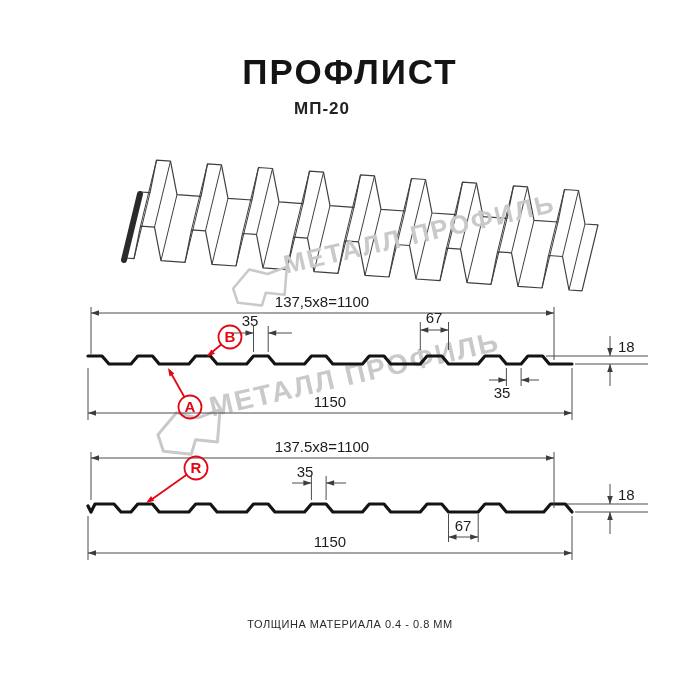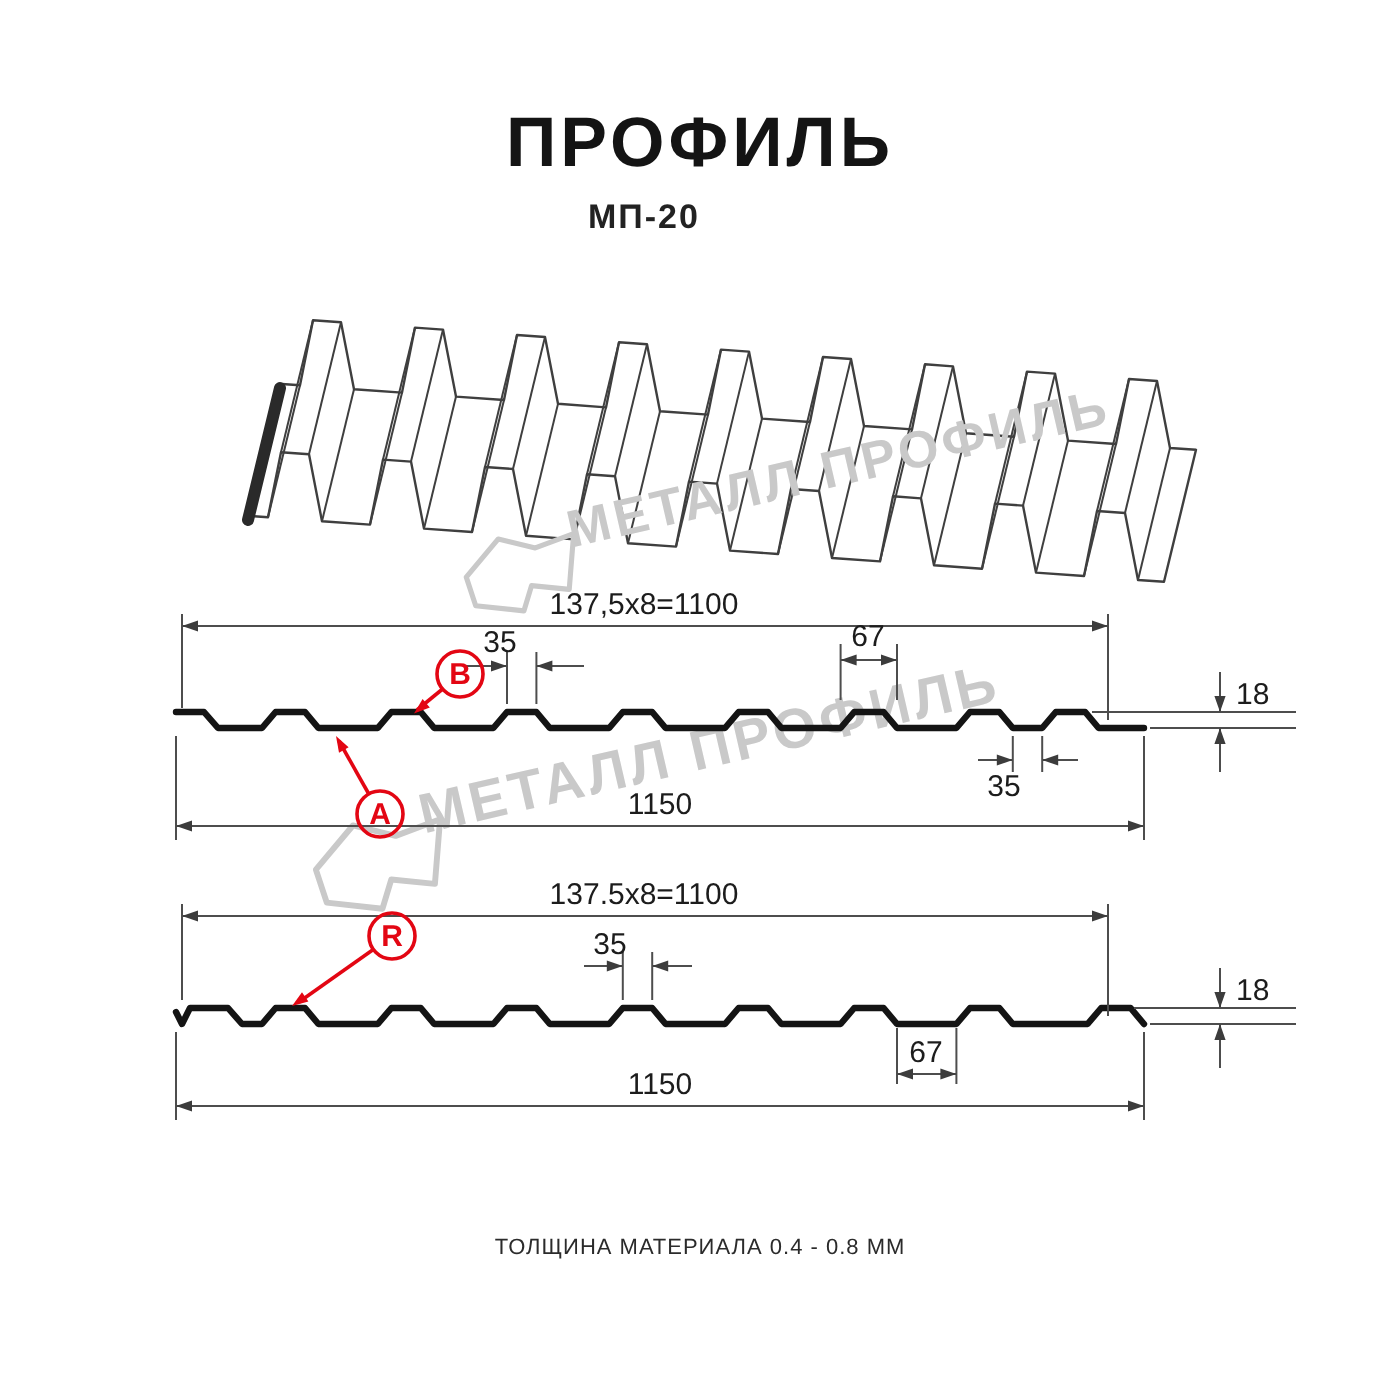--- a/index.html
+++ b/index.html
@@ -23,21 +23,21 @@
   .dimtext{font-size:15px;fill:#1c1c1c;font-family:"Liberation Sans",sans-serif;}
   .red-stroke{stroke:#e30613;stroke-width:1.8;fill:none;}
   .red-text{fill:#e30613;font-size:15px;font-weight:700;text-anchor:middle;
             font-family:"Liberation Sans",sans-serif;}
 </style>
 </head>
 <body>
 
 <div id="stage">
 
-  <div class="title">ПРОФИЛЬ</div>
+  <div class="title">ПРОФЛИСТ</div>
   <div class="subtitle">МП-20</div>
 
   <svg id="svg3d" width="700" height="700" viewBox="0 0 700 700">
       <path d="M 125.0 258.0 L 134.0 258.6 L 140.5 226.1 L 154.5 227.1 L 161.0 260.6 L 185.0 262.3 L 191.5 229.8 L 205.5 230.8 L 212.0 264.3 L 236.0 266.0 L 242.5 233.5 L 256.5 234.5 L 263.0 267.9 L 287.0 269.7 L 293.5 237.1 L 307.5 238.1 L 314.0 271.6 L 338.0 273.3 L 344.5 240.8 L 358.5 241.8 L 365.0 275.3 L 389.0 277.0 L 395.5 244.5 L 409.5 245.5 L 416.0 279.0 L 440.0 280.7 L 446.5 248.1 L 460.5 249.2 L 467.0 282.6 L 491.0 284.4 L 497.5 251.8 L 511.5 252.8 L 518.0 286.3 L 542.0 288.0 L 548.5 255.5 L 562.5 256.5 L 569.0 290.0 L 582.0 290.9 L 598.0 224.9 L 585.0 224.0 L 578.5 190.5 L 564.5 189.5 L 558.0 222.0 L 534.0 220.3 L 527.5 186.8 L 513.5 185.8 L 507.0 218.4 L 483.0 216.6 L 476.5 183.2 L 462.5 182.1 L 456.0 214.7 L 432.0 213.0 L 425.5 179.5 L 411.5 178.5 L 405.0 211.0 L 381.0 209.3 L 374.5 175.8 L 360.5 174.8 L 354.0 207.3 L 330.0 205.6 L 323.5 172.1 L 309.5 171.1 L 303.0 203.7 L 279.0 201.9 L 272.5 168.5 L 258.5 167.5 L 252.0 200.0 L 228.0 198.3 L 221.5 164.8 L 207.5 163.8 L 201.0 196.3 L 177.0 194.6 L 170.5 161.1 L 156.5 160.1 L 150.0 192.6 L 141.0 192.0 Z" fill="#ffffff" stroke="#3f3f3f" stroke-width="1.2" stroke-linejoin="round"></path>
       <line x1="134" y1="258.648" x2="150" y2="192.648" stroke="#3f3f3f" stroke-width="1"></line>
       <line x1="140.5" y1="226.11599999999999" x2="156.5" y2="160.116" stroke="#3f3f3f" stroke-width="1"></line>
       <line x1="154.5" y1="227.12400000000002" x2="170.5" y2="161.124" stroke="#3f3f3f" stroke-width="1"></line>
       <line x1="161" y1="260.592" x2="177" y2="194.592" stroke="#3f3f3f" stroke-width="1"></line>
       <line x1="185" y1="262.32" x2="201" y2="196.32" stroke="#3f3f3f" stroke-width="1"></line>
       <line x1="191.5" y1="229.788" x2="207.5" y2="163.788" stroke="#3f3f3f" stroke-width="1"></line>

